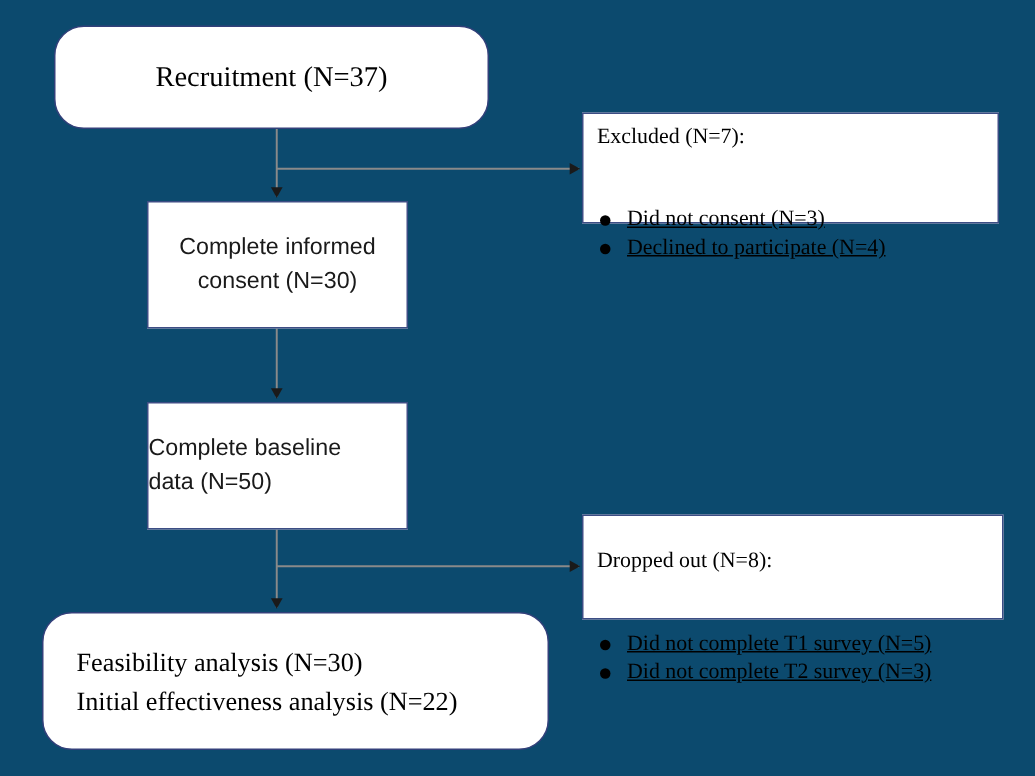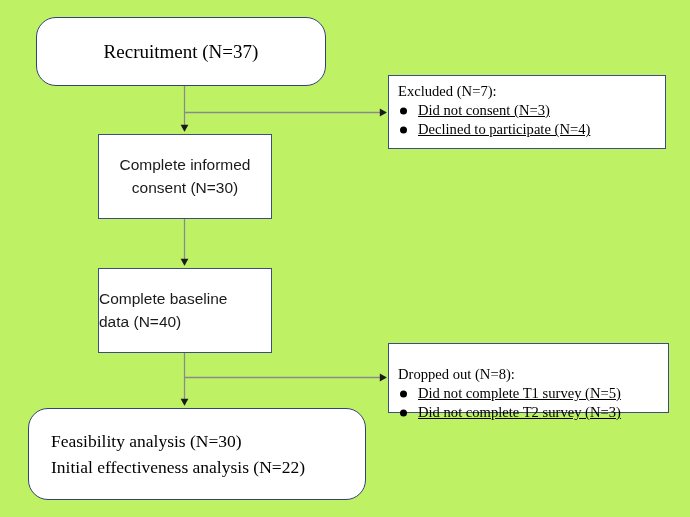--- a/index.html
+++ b/index.html
@@ -5,21 +5,21 @@
 <style>
   html, body {
     margin: 0;
     padding: 0;
     background: #ffffff;
   }
   #diagram {
     position: relative;
     width: 690px;
     height: 517px;
-    background: #bef264;
+    background: #0c4a6e;
     overflow: hidden;
   }
   #connectors {
     position: absolute;
     left: 0;
     top: 0;
     width: 690px;
     height: 517px;
   }
   .node {
@@ -42,21 +42,22 @@
   .node.rect {
     border: 1.7px solid #3d4d84;
     font-family: "Liberation Sans", "DejaVu Sans", sans-serif;
     color: #1a1a1a;
   }
   
   .node.side {
     border: 1.4px solid #3d4d84;
     font-family: "Liberation Serif", "DejaVu Serif", serif;
     color: #000000;
-    justify-content: flex-start;
+    justify-content: space-between;
+    gap: 36px;
   }
 
   #node-recruitment {
     left: 36px; top: 17px; width: 290px; height: 69px;
     align-items: center;
     font-size: 19px;
   }
   #node-consent {
     left: 98px; top: 134px; width: 174px; height: 85px;
     align-items: center;
@@ -159,21 +160,21 @@
     <div>Recruitment (N=37)</div>
   </div>
 
   <div class="node rect" id="node-consent">
     <div>Complete informed</div>
     <div>consent  (N=30)</div>
   </div>
 
   <div class="node rect" id="node-baseline">
     <div>Complete baseline</div>
-    <div>data (N=40)</div>
+    <div>data (N=50)</div>
   </div>
 
   <div class="node rounded" id="node-analysis">
     <div class="analysis-line">Feasibility analysis (N=30)</div>
     <div class="analysis-line">Initial effectiveness analysis (N=22)</div>
   </div>
 
   <div class="node side" id="node-excluded">
     <div class="note-title">Excluded (N=7):</div>
     <ul class="note-list">

